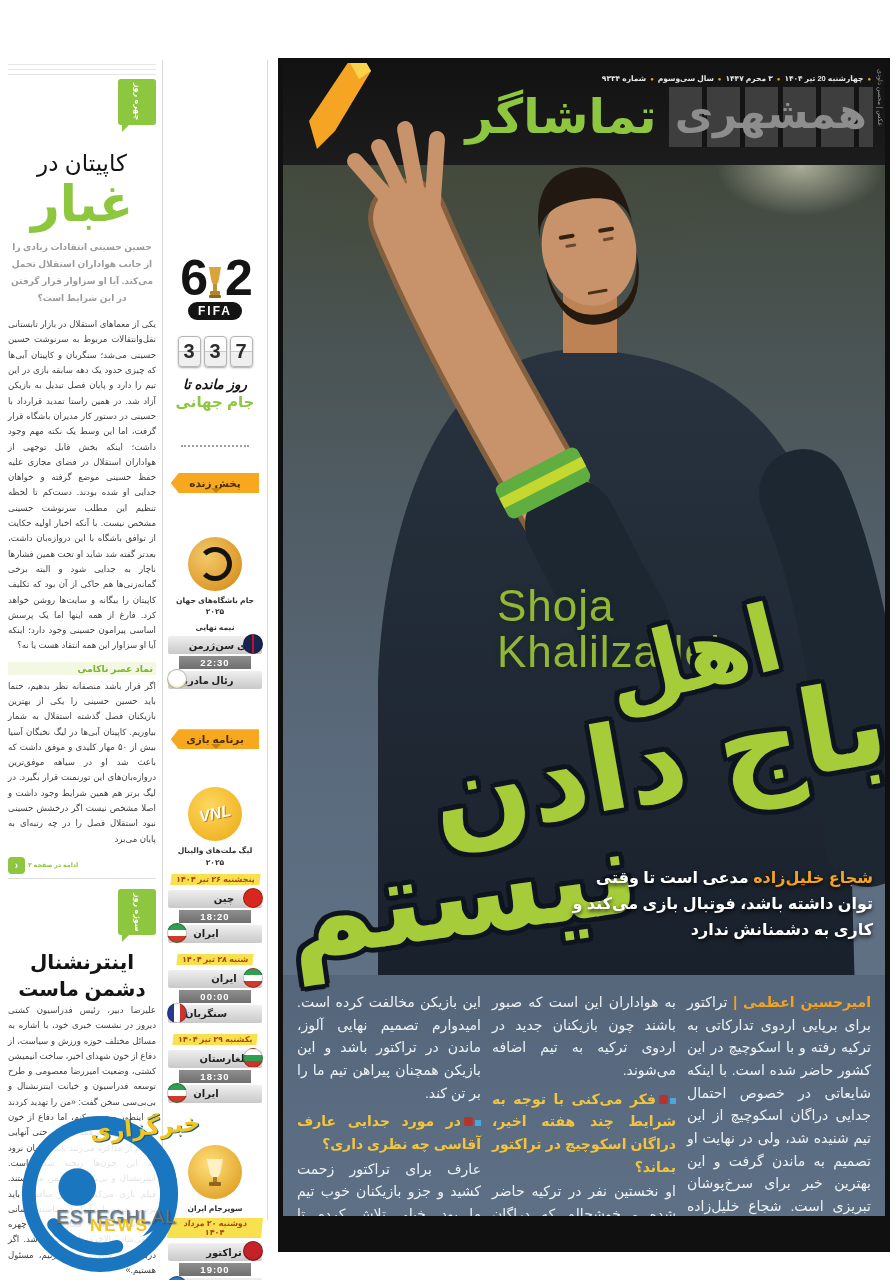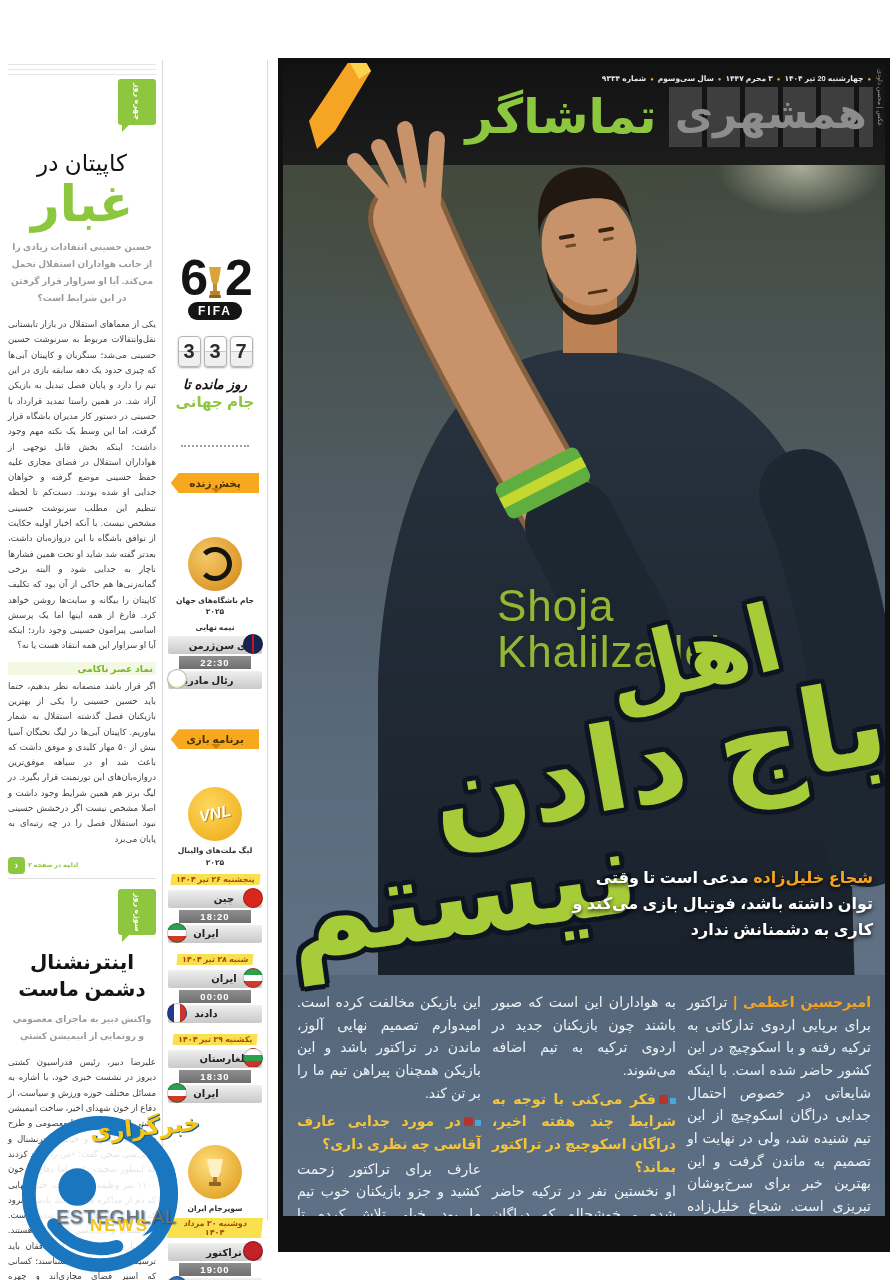--- a/index.html
+++ b/index.html
@@ -153,21 +153,20 @@
       </div>
     </div>
 
     <div class="art-divider"></div>
 
     <div>
       <div class="day-tab">
         <span>سوژه روز</span>
       </div>
       <div class="hl2">اینترنشنال دشمن ماست</div>
-      <div class="deck">واکنش دبیر به ماجرای معصومی و رونمایی از انیمیشن کشتی</div>
       <p class="body-txt">علیرضا دبیر، رئیس فدراسیون کشتی دیروز در نشست خبری خود، با اشاره به مسائل مختلف حوزه ورزش و سیاست، از دفاع از خون شهدای اخیر، ساخت انیمیشن کشتی، وضعیت امیررضا معصومی و طرح توسعه فدراسیون و خیانت اینترنشنال و بی‌بی‌سی سخن گفت: «من را تهدید کردند که اینطور صحبت نکنم، اما دفاع از خون ۱۱۰۰ نفر وظیفه همه ماست. حتی آنهایی که دم از مذاکره می‌زنند باید یادشان نرود که این خون‌ها ریخته شده است. اینترنشنال و بی‌بی‌سی دشمن ما هستند. فیلم بازی می‌کنند، اما از منافقان باید ترسید. مردم باید آنها را بشناسند؛ کسانی که اسیر فضای مجازی‌اند و چهره واقعی‌شان بالاخره فاش خواهد شد. اگر درباره این جنایات حرف نزنیم، مسئول هستیم.»</p>
 
     </div>
   </div>
 
   <div class="sidebar">
 
     <div class="fifa-block">
       <div class="fifa-26">
         <span class="fifa-digit">2</span>
@@ -233,21 +232,21 @@
 
     <span class="date-chip">شنبه ۲۸ تیر ۱۴۰۴</span>
     <div class="match">
       <div class="trow first">
         <span class="badge r b-irn"></span>
         <span>ایران</span>
       </div>
       <div class="timebar">00:00</div>
       <div class="trow second">
         <span class="badge l b-fra"></span>
-        <span>دادند</span>
+        <span>سنگربان</span>
       </div>
     </div>
 
     <span class="date-chip">یکشنبه ۲۹ تیر ۱۴۰۴</span>
     <div class="match">
       <div class="trow first">
         <span class="badge r b-bul"></span>
         <span>بلغارستان</span>
       </div>
       <div class="timebar">18:30</div>

